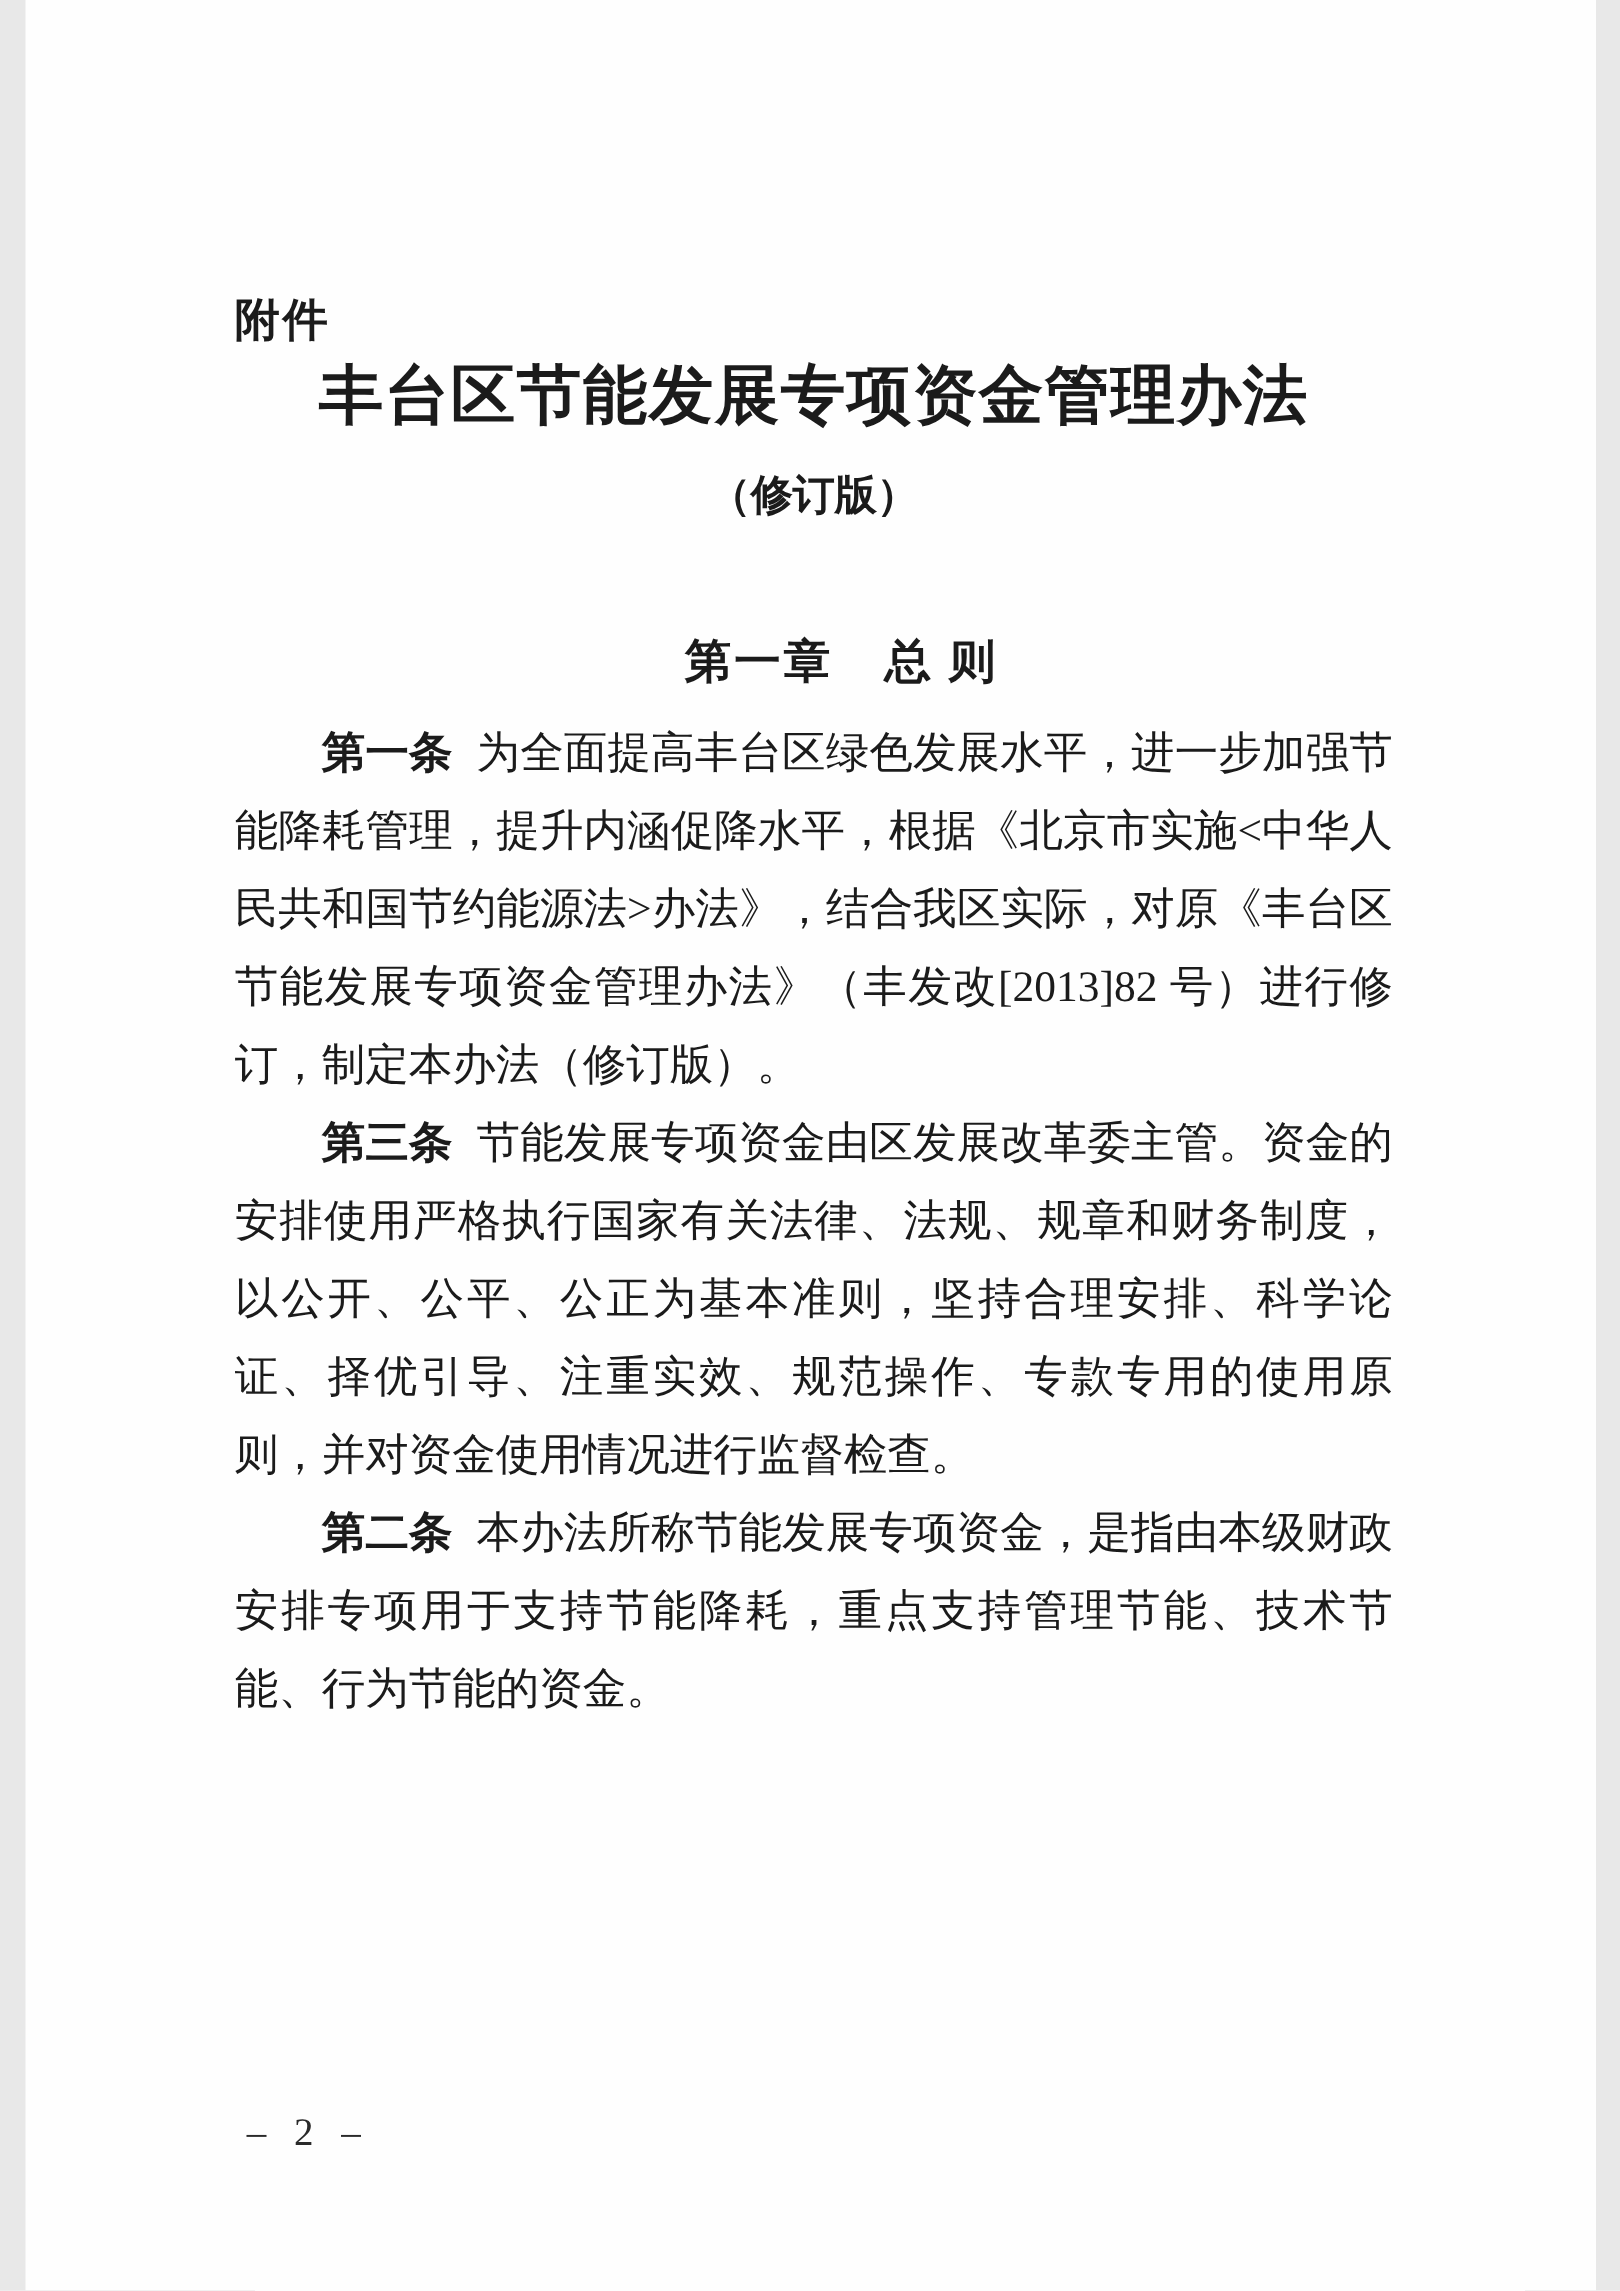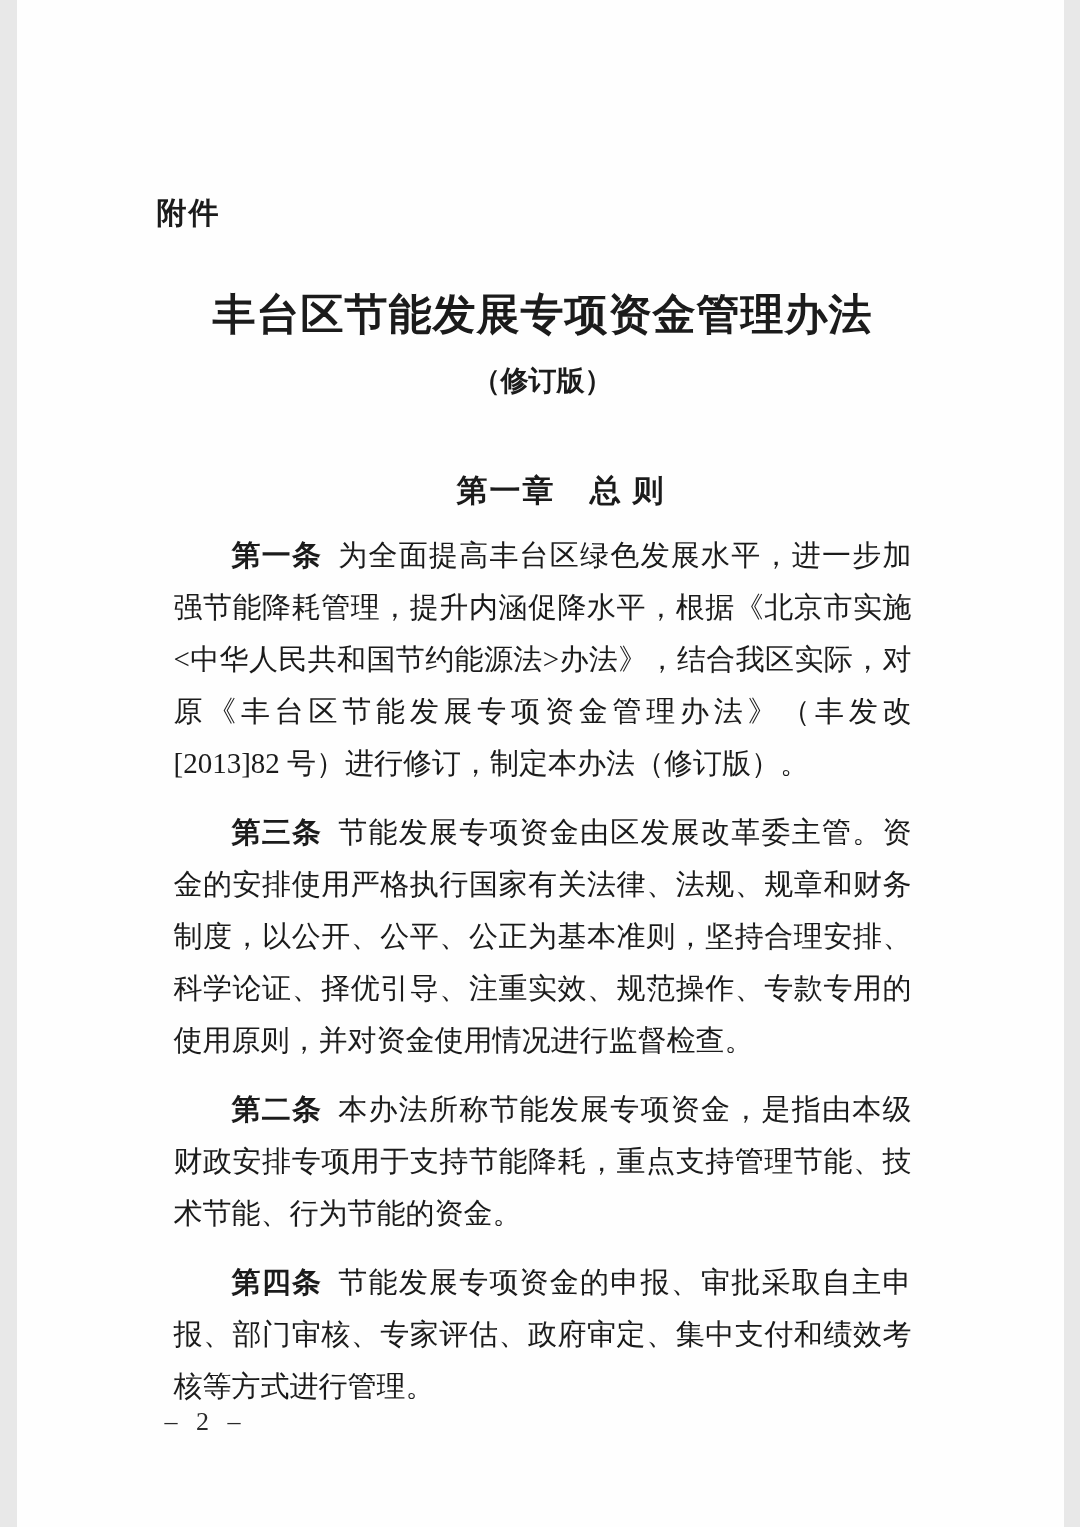--- a/index.html
+++ b/index.html
@@ -23,21 +23,20 @@
     padding: 193px 135px 0 140px;
   }
 
   .attachment-label {
     font-size: 30px;
     font-weight: 700;
     letter-spacing: 2px;
   }
 
   .doc-title {
-    margin-top: 50px;
     text-align: center;
     font-weight: 700;
     line-height: 62px;
   }
 
   .doc-title .line1 {
     display: block;
     font-size: 43px;
     letter-spacing: 1px;
   }
@@ -64,21 +63,21 @@
   .body-text {
     margin-top: 14px;
     font-size: 29px;
     line-height: 52px;
     text-align: justify;
     text-justify: inter-ideograph;
   }
 
   .body-text p {
     text-indent: 2em;
-    margin: 17px;
+    margin: 0;
   }
 
   .body-text .article-lead {
     font-weight: 700;
     padding-right: 0.55em;
   }
 
   .page-number {
     position: absolute;
     left: 148px;
@@ -108,21 +107,18 @@
     <div class="body-text">
       <p>
         <span class="article-lead">第一条</span><span>为全面提高丰台区绿色发展水平，进一步加强节能降耗管理，提升内涵促降水平，根据《北京市实施&lt;中华人民共和国节约能源法&gt;办法》，结合我区实际，对原《丰台区节能发展专项资金管理办法》（丰发改[2013]82 号）进行修订，制定本办法（修订版）。</span>
       </p>
       <p>
         <span class="article-lead">第三条</span><span>节能发展专项资金由区发展改革委主管。资金的安排使用严格执行国家有关法律、法规、规章和财务制度，以公开、公平、公正为基本准则，坚持合理安排、科学论证、择优引导、注重实效、规范操作、专款专用的使用原则，并对资金使用情况进行监督检查。</span>
       </p>
       <p>
         <span class="article-lead">第二条</span><span>本办法所称节能发展专项资金，是指由本级财政安排专项用于支持节能降耗，重点支持管理节能、技术节能、行为节能的资金。</span>
       </p>
-      <p>
-        <span class="article-lead">第四条</span><span>节能发展专项资金的申报、审批采取自主申报、部门审核、专家评估、政府审定、集中支付和绩效考核等方式进行管理。</span>
-      </p>
     </div>
 
   </div>
 
   <div class="page-number">– 2 –</div>
 </div>
 
 </body></html>

